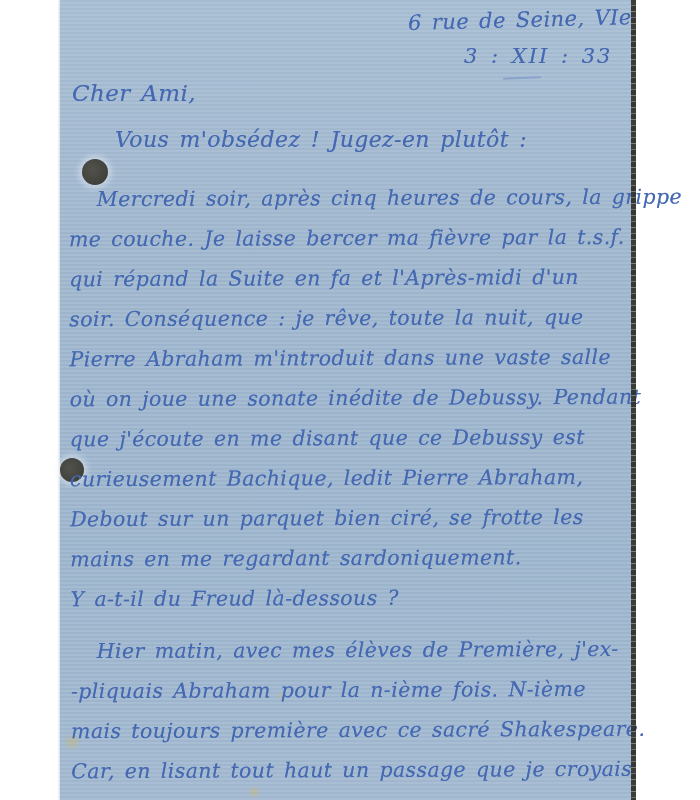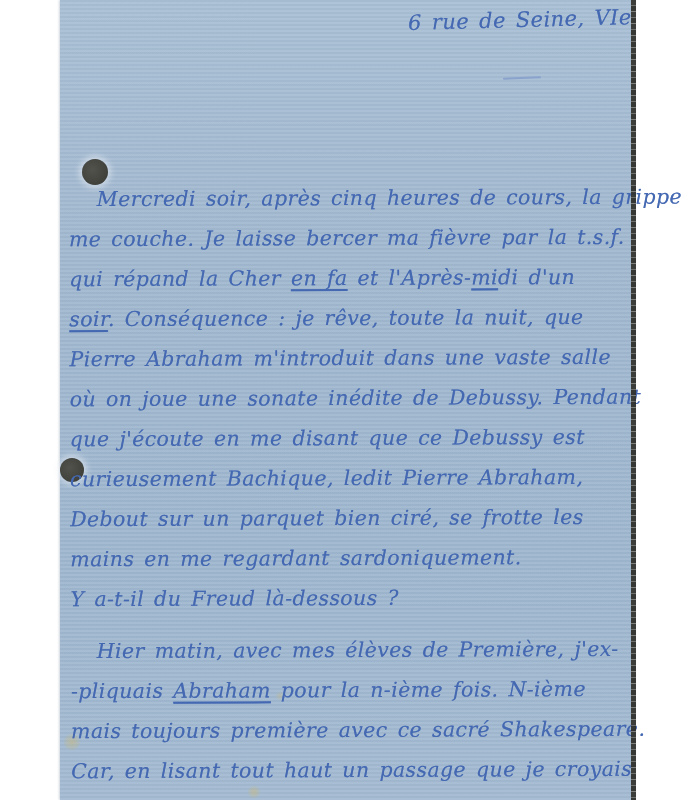--- a/index.html
+++ b/index.html
@@ -79,50 +79,52 @@
   }
   .letter-body{
     position:absolute;top:178px;left:10px;right:10px;
     font-size:20.5px;
     line-height:40px;
     transform:rotate(-0.25deg);
   }
   .para-gap{margin-top:12px;}
   .line{white-space:nowrap;}
   .u{
-    text-decoration:underline;
     text-decoration-thickness:1.5px;
     text-underline-offset:4px;
   }
 </style>
 </head>
 <body>
 
 <div class="scan-canvas">
 
   <div class="paper">
 
     <div class="hole hole-1"></div>
     <div class="hole hole-2"></div>
 
     <div class="stain stain-1"></div>
     <div class="stain stain-2"></div>
     <div class="stain stain-3"></div>
 
     <div class="address ink">6 rue de Seine, VIe</div>
 
+    <div class="date ink">3 : XII : 33</div>
     <div class="date-underline"></div>
 
+    <div class="salutation ink">Cher Ami,</div>
 
+    <div class="opening ink">Vous m'obsédez ! Jugez-en plutôt :</div>
 
     <div class="letter-body ink">
         <div class="para">
           <div class="line" style="padding-left: 28px;"><span>Mercredi soir, après cinq heures de cours, la grippe</span></div>
           <div class="line"><span>me couche. Je laisse bercer ma fièvre par la t.s.f.</span></div>
-          <div class="line"><span>qui répand la Cher </span><span class="u">en fa</span><span> et l'Après-</span><span class="u">mi</span><span>di d'un</span></div>
+          <div class="line"><span>qui répand la Suite </span><span class="u">en fa</span><span> et l'Après-</span><span class="u">mi</span><span>di d'un</span></div>
           <div class="line"><span class="u">soir</span><span>. Conséquence : je rêve, toute la nuit, que</span></div>
           <div class="line"><span>Pierre Abraham m'introduit dans une vaste salle</span></div>
           <div class="line"><span>où on joue une sonate inédite de Debussy. Pendant</span></div>
           <div class="line"><span>que j'écoute en me disant que ce Debussy est</span></div>
           <div class="line"><span>curieusement Bachique, ledit Pierre Abraham,</span></div>
           <div class="line"><span>Debout sur un parquet bien ciré, se frotte les</span></div>
           <div class="line"><span>mains en me regardant sardoniquement.</span></div>
           <div class="line"><span>Y a-t-il du Freud là-dessous ?</span></div>
         </div>
         <div class="para para-gap">

